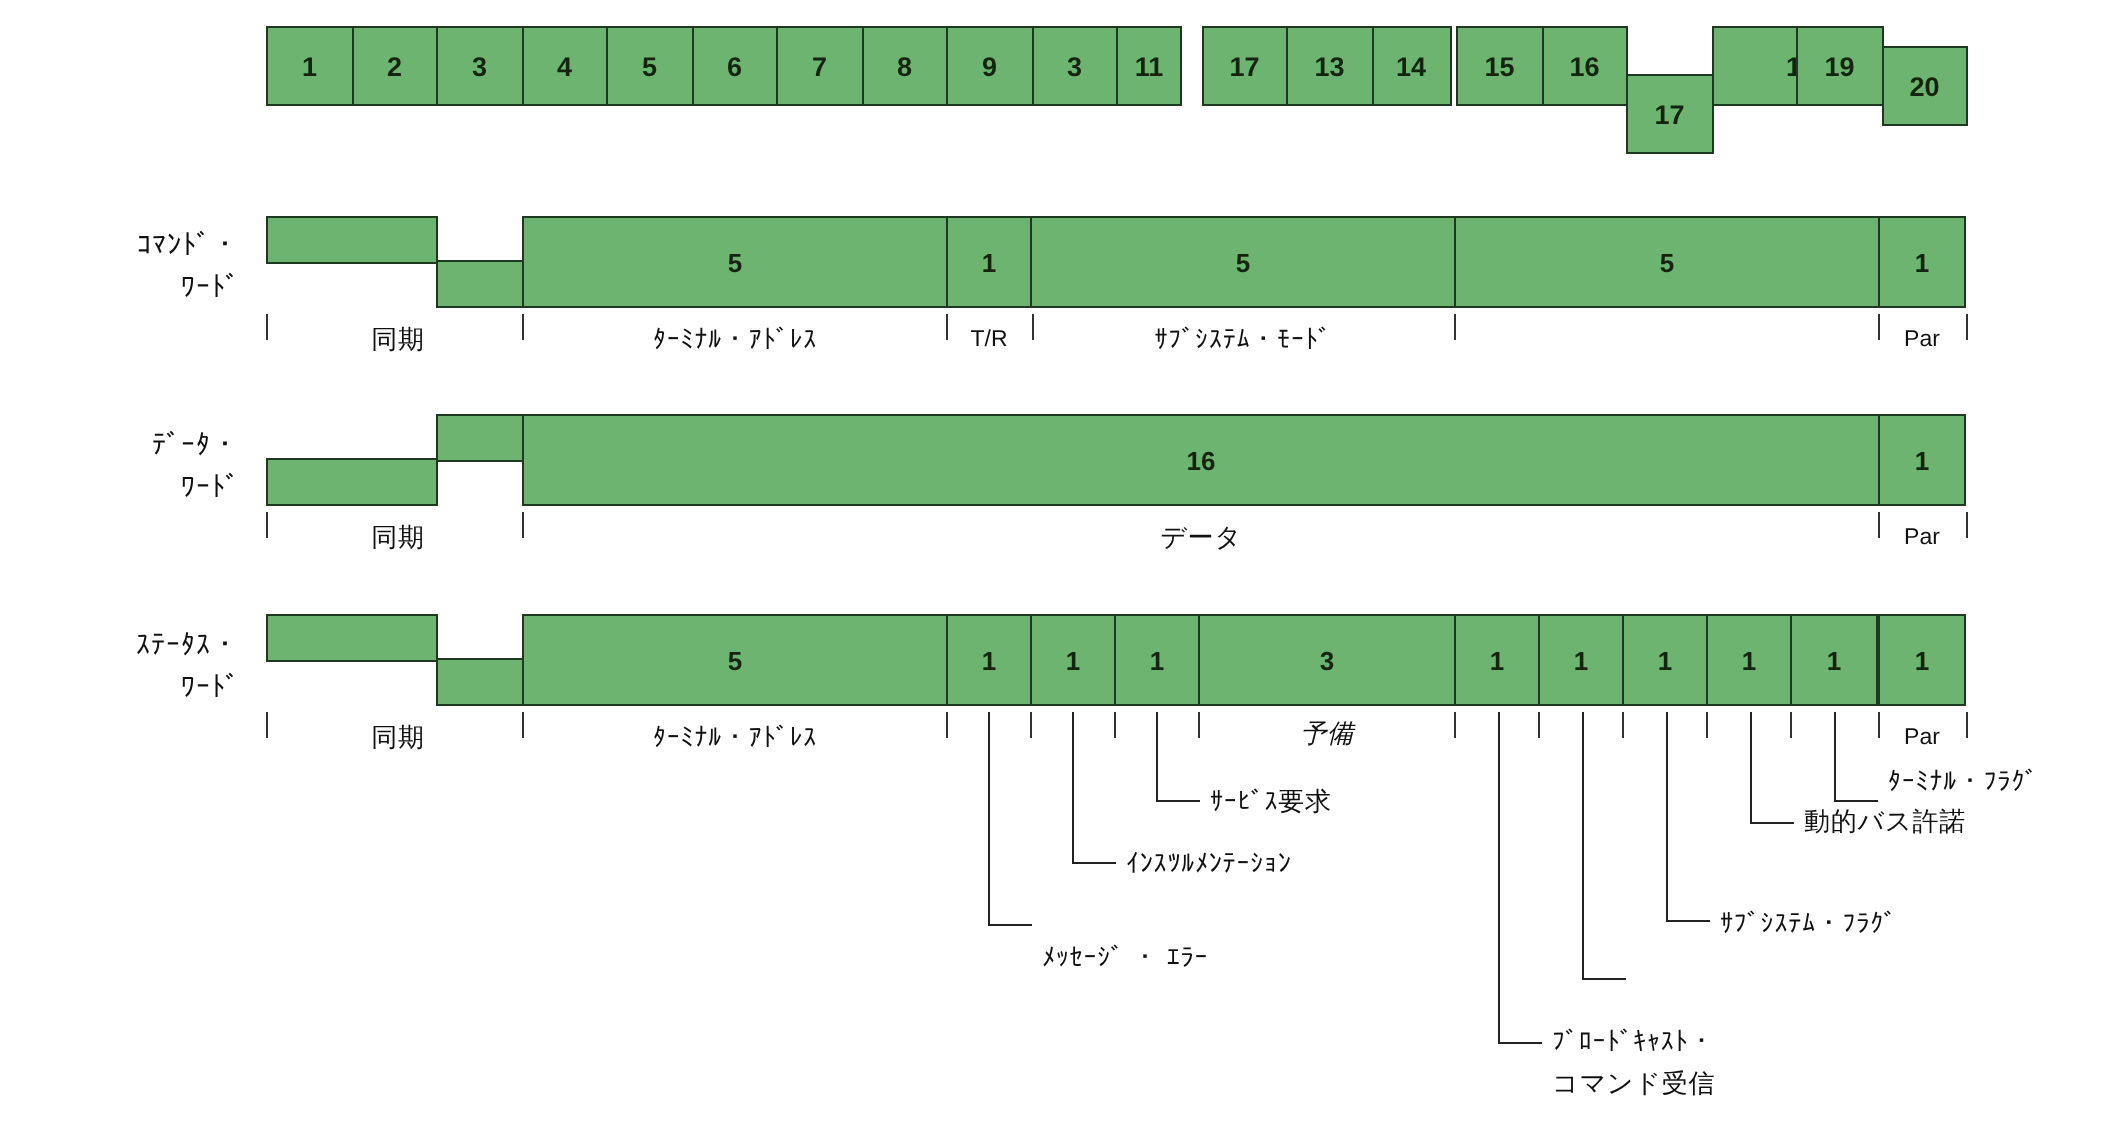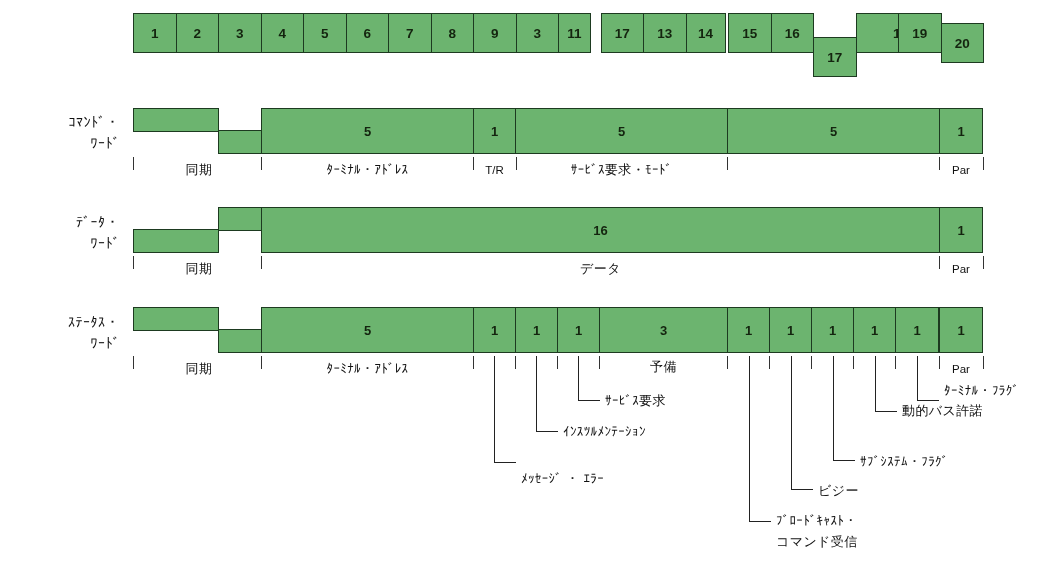--- a/index.html
+++ b/index.html
@@ -142,21 +142,21 @@
   <div class="tick" style="left:261px; top:157px; height:13px;"></div>
   <div class="tick" style="left:473px; top:157px; height:13px;"></div>
   <div class="tick" style="left:516px; top:157px; height:13px;"></div>
   <div class="tick" style="left:727px; top:157px; height:13px;"></div>
   <div class="tick" style="left:939px; top:157px; height:13px;"></div>
   <div class="tick" style="left:983px; top:157px; height:13px;"></div>
 
   <div class="field-cap" style="left:140px; top:160px; width:118px;">同期</div>
   <div class="field-cap" style="left:261px; top:160px; width:213px;">ﾀｰﾐﾅﾙ・ｱﾄﾞﾚｽ</div>
   <div class="field-cap small" style="left:473px; top:161px; width:43px;">T/R</div>
-  <div class="field-cap" style="left:515px; top:160px; width:213px;">ｻｰﾋﾞｽ要求・ﾓｰﾄﾞ</div>
+  <div class="field-cap" style="left:515px; top:160px; width:213px;">ｻﾌﾞｼｽﾃﾑ・ﾓｰﾄﾞ</div>
   <div class="field-cap small" style="left:939px; top:161px; width:44px;">Par</div>
 
   <div class="row-label" style="left:0px; top:212px; width:120px;">ﾃﾞｰﾀ・
 ﾜｰﾄﾞ</div>
 
   <div class="sync-blk" style="left:133px; top:229px; width:86px; height:24px;"></div>
   <div class="sync-blk" style="left:218px; top:207px; width:44px; height:24px;"></div>
 
   <div class="cell" style="left:261px; top:207px; width:679px; height:46px;">16</div>
   <div class="cell" style="left:939px; top:207px; width:44px; height:46px;">1</div>
@@ -197,21 +197,21 @@
   <div class="tick" style="left:727px; top:356px; height:13px;"></div>
   <div class="tick" style="left:769px; top:356px; height:13px;"></div>
   <div class="tick" style="left:811px; top:356px; height:13px;"></div>
   <div class="tick" style="left:853px; top:356px; height:13px;"></div>
   <div class="tick" style="left:895px; top:356px; height:13px;"></div>
   <div class="tick" style="left:939px; top:356px; height:13px;"></div>
   <div class="tick" style="left:983px; top:356px; height:13px;"></div>
 
   <div class="field-cap" style="left:140px; top:359px; width:118px;">同期</div>
   <div class="field-cap" style="left:261px; top:359px; width:213px;">ﾀｰﾐﾅﾙ・ｱﾄﾞﾚｽ</div>
-  <div class="field-cap" style="left:599px; top:357px; width:129px;">予備</div>
+  <div class="field-cap" style="left:599px; top:357px; width:129px;font-style:italic;">予備</div>
   <div class="field-cap small" style="left:939px; top:360px; width:44px;">Par</div>
 
   <div class="lead-v" style="left:578px; top:356px; height:45px;"></div>
   <div class="lead-h" style="left:578px; top:400px; width:22px;"></div>
   <div class="callout" style="left:605px; top:390px; width:180px;">ｻｰﾋﾞｽ要求</div>
 
   <div class="lead-v" style="left:536px; top:356px; height:76px;"></div>
   <div class="lead-h" style="left:536px; top:431px; width:22px;"></div>
   <div class="callout" style="left:563px; top:421px; width:220px;">ｲﾝｽﾂﾙﾒﾝﾃｰｼｮﾝ</div>
 
@@ -226,20 +226,19 @@
   <div class="lead-v" style="left:875px; top:356px; height:56px;"></div>
   <div class="lead-h" style="left:875px; top:411px; width:22px;"></div>
   <div class="callout" style="left:902px; top:400px; width:200px;">動的バス許諾</div>
 
   <div class="lead-v" style="left:833px; top:356px; height:105px;"></div>
   <div class="lead-h" style="left:833px; top:460px; width:22px;"></div>
   <div class="callout" style="left:860px; top:451px; width:200px;">ｻﾌﾞｼｽﾃﾑ・ﾌﾗｸﾞ</div>
 
   <div class="lead-v" style="left:791px; top:356px; height:134px;"></div>
   <div class="lead-h" style="left:791px; top:489px; width:22px;"></div>
-  <div class="callout" style="left:818px; top:480px; width:200px;">ビジー</div>
 
   <div class="lead-v" style="left:749px; top:356px; height:166px;"></div>
   <div class="lead-h" style="left:749px; top:521px; width:22px;"></div>
   <div class="callout" style="left:776px; top:510px; width:220px;">ﾌﾞﾛｰﾄﾞｷｬｽﾄ・
 コマンド受信</div>
 
 </div>
 
 </body></html>

